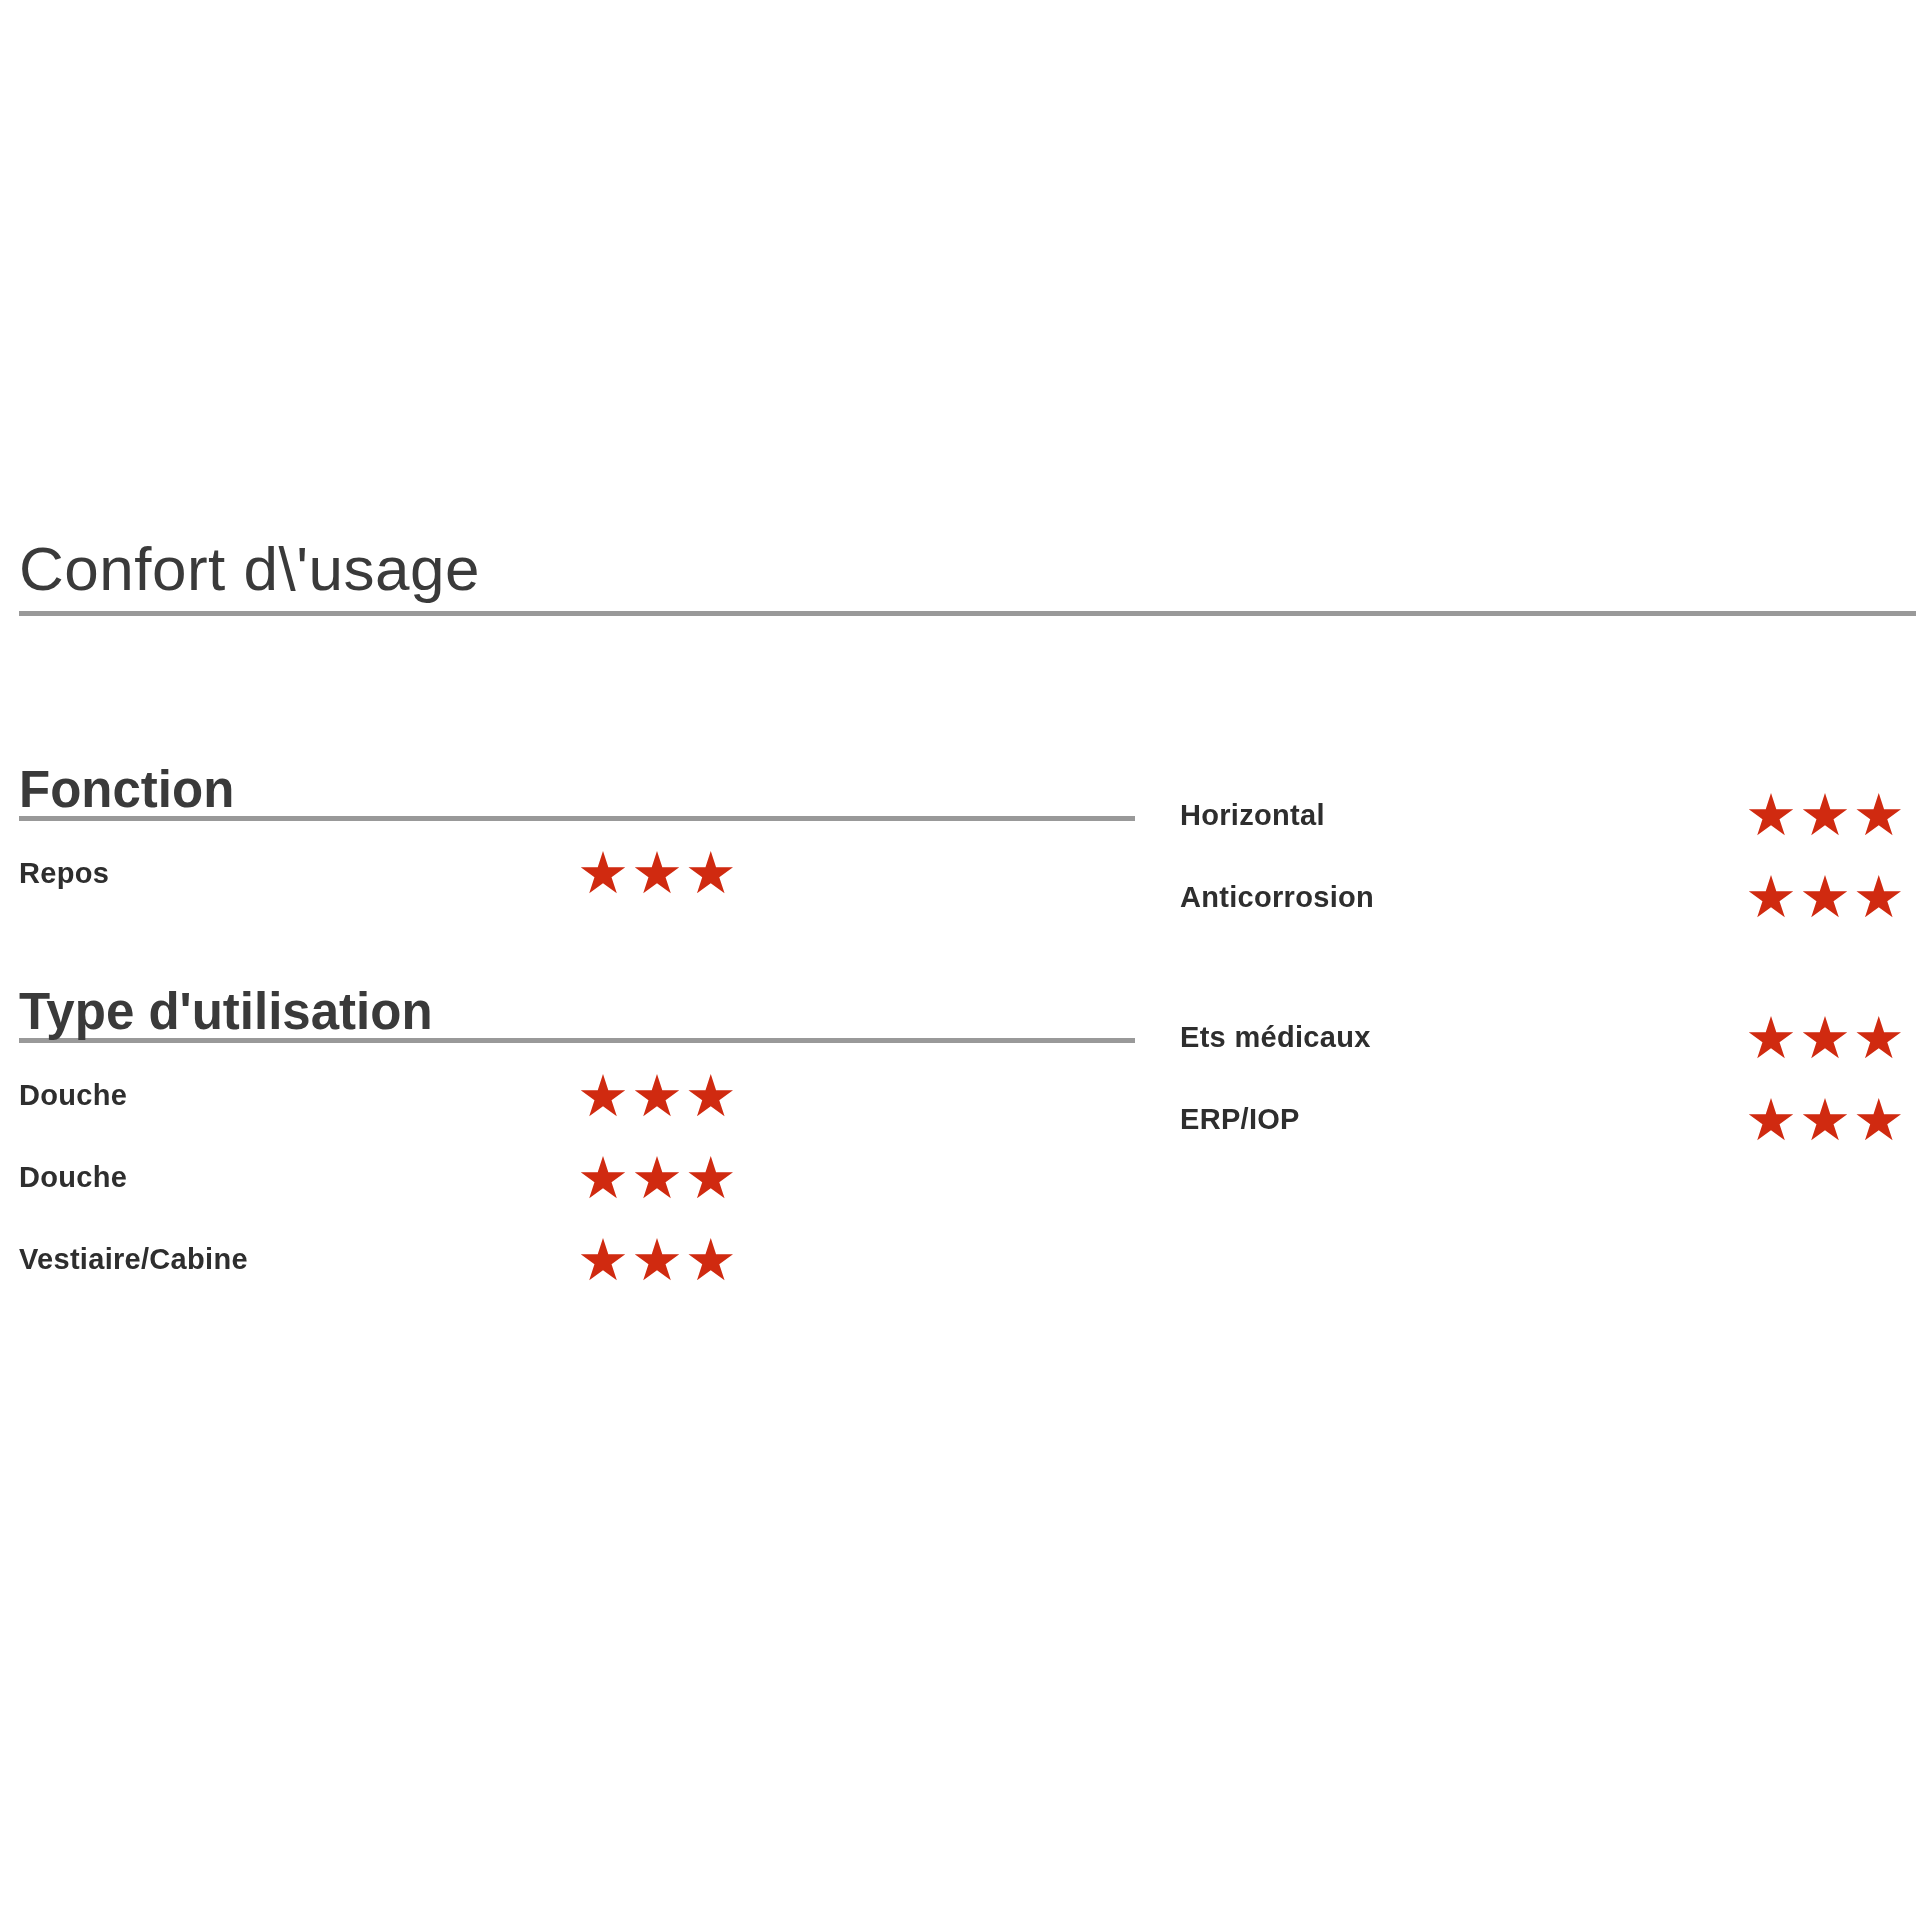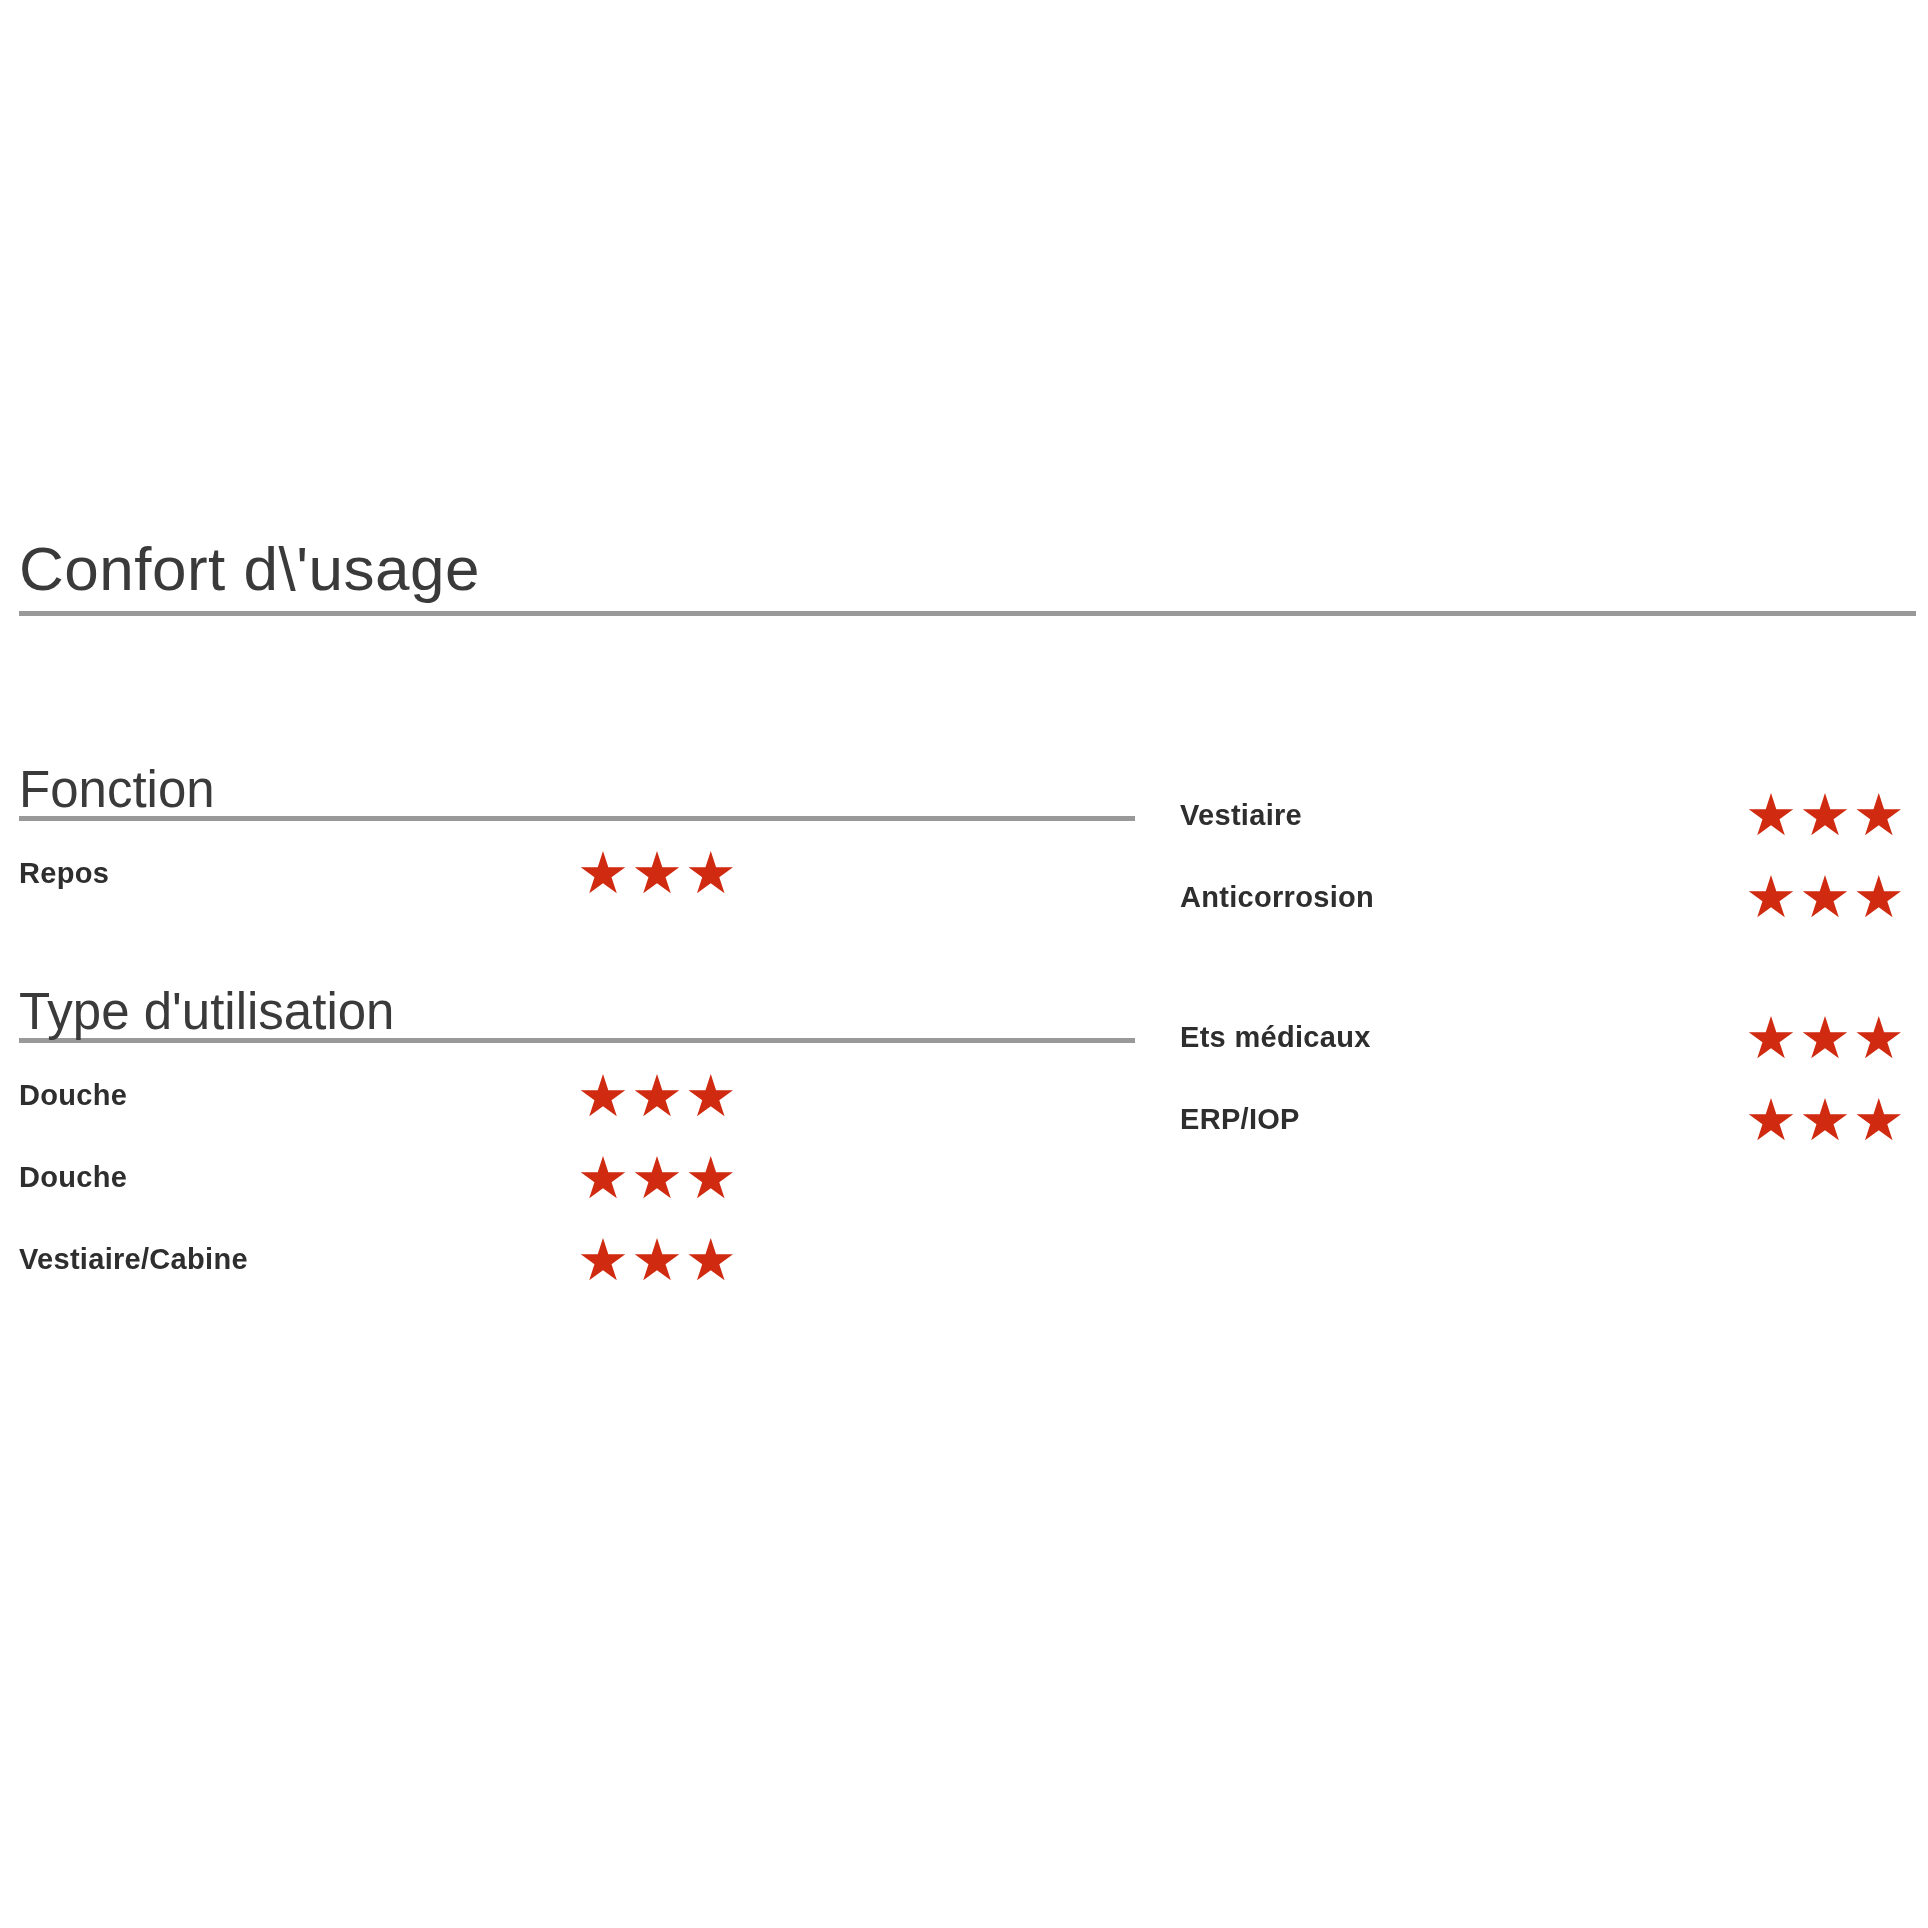--- a/index.html
+++ b/index.html
@@ -31,21 +31,21 @@
     position:absolute;
     left:19px; right:11.3px; top:763px;
     display:grid;
     grid-template-columns:1116px 1fr;
     column-gap:45px;
   }
   .section { position:relative; }
   .row2 { margin-top:47px; }
   .section-heading {
     font-size:51px;
-    font-weight:400;
+    font-weight:700;
     color:#3a3a3a;
     line-height:53px;
     margin:0;
     border-bottom:5.6px solid #999999;
   }
   .rows { }
   .rating-row {
     position:relative;
     height:82px;
     display:flex;
@@ -89,21 +89,21 @@
         <div class="rating-row">
           <span class="rating-label">Repos</span>
           <span class="stars">★★★</span>
         </div>
       </div>
     </div>
 
     <div class="section sec-right">
       <div class="rows">
         <div class="rating-row">
-          <span class="rating-label">Vestiaire</span>
+          <span class="rating-label">Horizontal</span>
           <span class="stars">★★★</span>
         </div>
         <div class="rating-row">
           <span class="rating-label">Anticorrosion</span>
           <span class="stars">★★★</span>
         </div>
       </div>
     </div>
 
     <div class="section sec-left row2">

